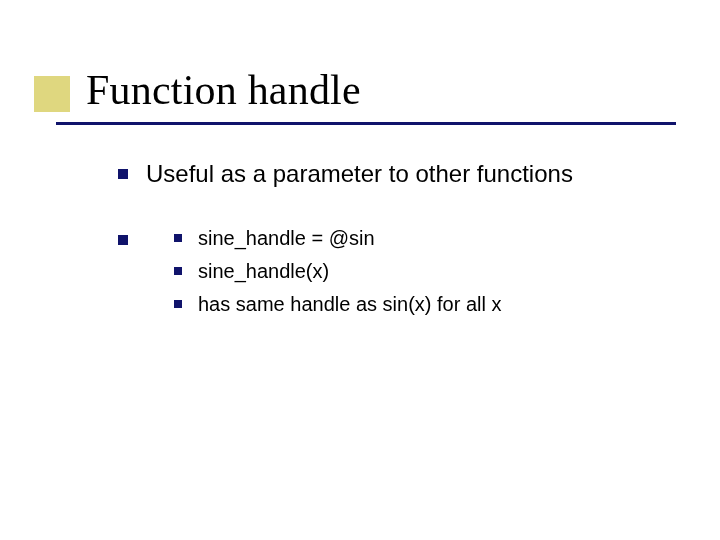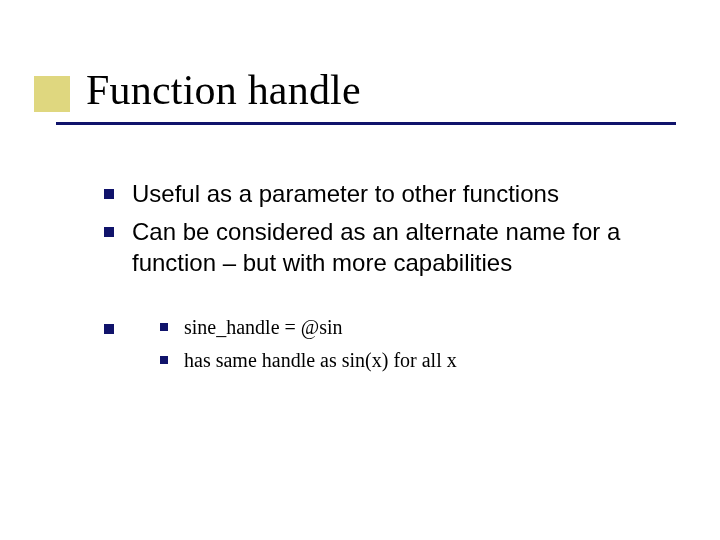--- a/index.html
+++ b/index.html
@@ -38,24 +38,23 @@
     position: absolute;
     left: 86px;
     top: 66px;
     font-family: "Times New Roman", Times, serif;
     font-size: 42px;
     font-weight: 400;
     letter-spacing: 0.2px;
   }
   .body {
     position: absolute;
-    left: 104px;
+    left: 118px;
     top: 158px;
     width: 560px;
-    margin-top: 20px;
   }
   ul.level1 {
     list-style: none;
     margin: 0;
     padding: 0;
   }
   ul.level1 > li {
     position: relative;
     padding-left: 28px;
     font-size: 24px;
@@ -79,21 +78,21 @@
     list-style: none;
     margin: 10px 0 0 0;
     padding: 0 0 0 28px;
   }
   ul.level2 > li {
     position: relative;
     padding-left: 24px;
     font-size: 20px;
     line-height: 1.45;
     margin-bottom: 4px;
-    font-family: Liberation Serif, serif;
+    font-family: Liberation Sans, sans-serif;
   }
   ul.level2 > li::before {
     content: "";
     position: absolute;
     left: 0;
     top: 10px;
     width: 8px;
     height: 8px;
     background: #10136b;
   }
@@ -102,22 +101,22 @@
 <body>
 
 <div class="slide">
   <div class="accent-box"></div>
   <div class="title">Function handle</div>
   <div class="title-underline"></div>
 
   <div class="body">
     <ul class="level1">
       <li>Useful as a parameter to other functions</li>
-      <li>Can be considered as an alternate name for a function – but with more capabilities</li>
       <li class="gap-before">
         <ul class="level2">
           <li>sine_handle = @sin</li>
+          <li>sine_handle(x)</li>
           <li>has same handle as sin(x)  for all x</li>
         </ul>
       </li>
     </ul>
   </div>
 </div>
 
 </body></html>

